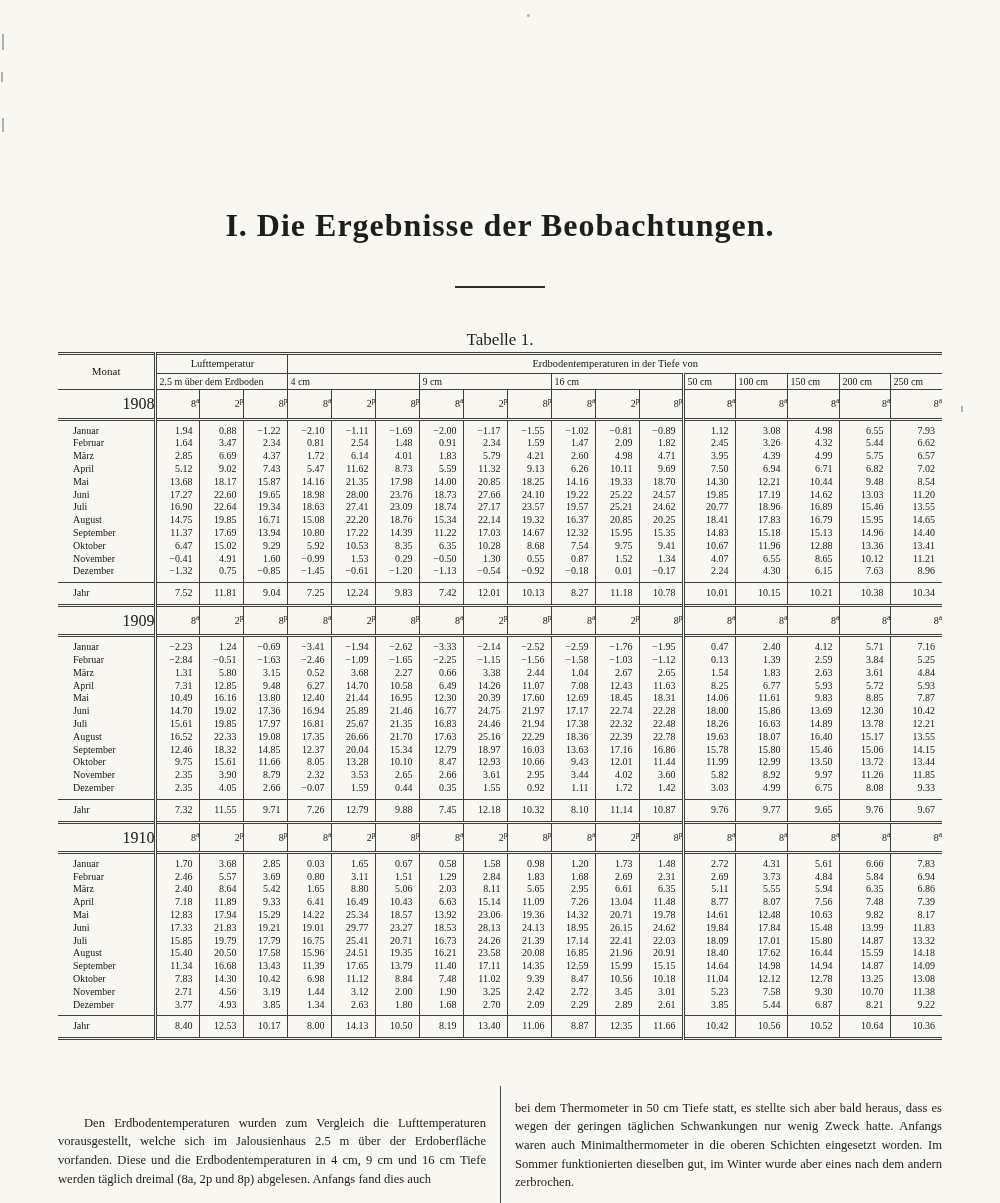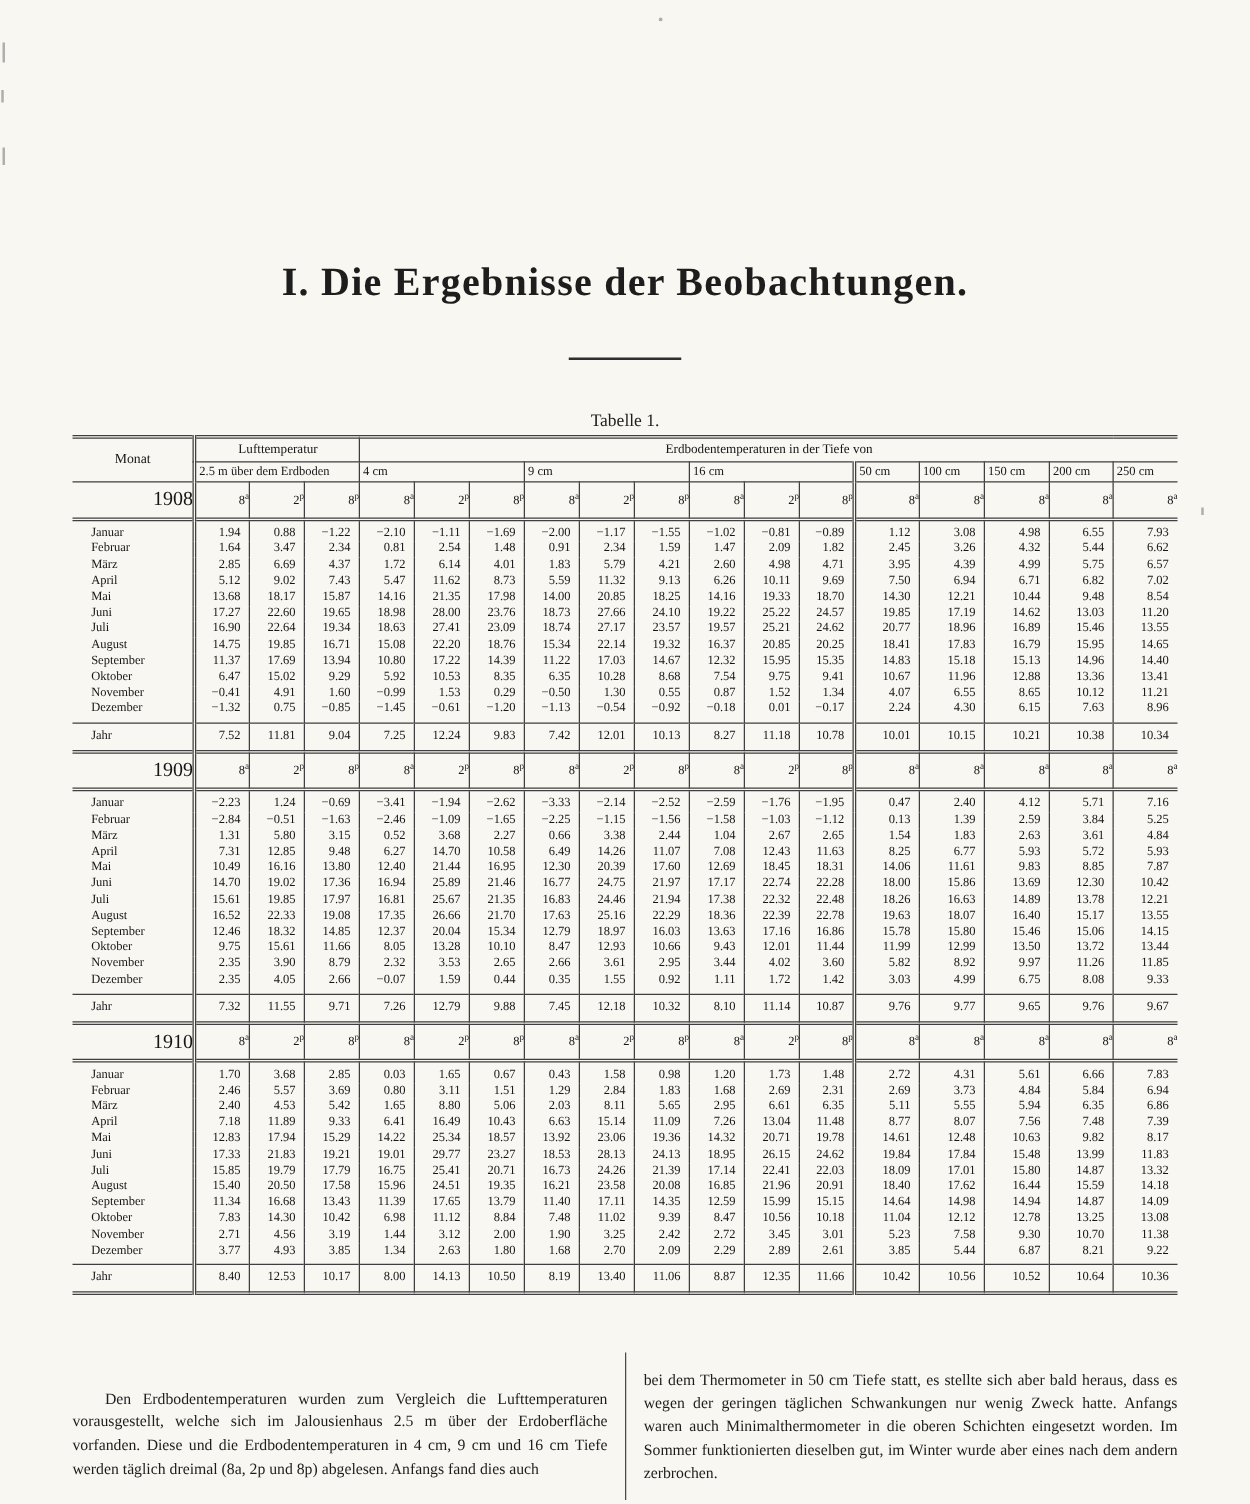--- a/index.html
+++ b/index.html
@@ -8,21 +8,21 @@
     background:#f8f7f2;color:#1d1d1d;
     font-family:"Liberation Serif", serif;
   }
   .scan-mark{position:absolute;background:rgba(40,40,40,.35);}
   .page-title{padding-top:186px;text-align:center;font-size:32px;font-weight:700;letter-spacing:1px;}
   .title-rule{width:90px;border-top:2px solid #2e2e2e;margin:42px auto 0;}
   .intro{display:flex;width:884px;margin:26px auto 0;font-size:12.6px;line-height:1.5;}
   .intro-left{width:428px;padding-right:14px;display:flex;align-items:flex-end;text-align:justify;text-indent:16px;}
   .col-divider{width:1px;background:#4a4a4a;}
   .intro-right{flex:1;padding-left:14px;text-align:justify;}
-  .table-caption{text-align:center;font-size:14px;margin-top:16px;}
+  .table-caption{text-align:center;font-size:17px;margin-top:16px;}
 
   .tbl{width:884px;margin:2px auto 0;border-collapse:collapse;table-layout:fixed;
        font-size:10px;line-height:1.08;color:#161616;border-top:3px double #3f3f3f;}
   .tbl th,.tbl td{font-weight:400;text-align:right;padding:1px 7px 1px 0;
        border-right:1px solid #3f3f3f;overflow:hidden;white-space:nowrap;}
   .tbl .dd{border-right:3px double #3f3f3f;}
   .tbl .last{border-right:none;}
   .monat-head{vertical-align:middle;text-align:center !important;font-size:11px;
        border-bottom:1px solid #3f3f3f;border-right:3px double #3f3f3f !important;padding:2px 0 !important;}
   .h1 th.gh{border-bottom:1px solid #3f3f3f;text-align:center;font-size:10.5px;padding:3px 2px;}
@@ -681,21 +681,21 @@
         <th class="th-time last">8<sup>a</sup></th>
       </tr>
       <tr class="month-row first">
         <td class="mname">Januar</td>
         <td class="num">1.70</td>
         <td class="num">3.68</td>
         <td class="num">2.85</td>
         <td class="num">0.03</td>
         <td class="num">1.65</td>
         <td class="num">0.67</td>
-        <td class="num">0.43</td>
+        <td class="num">0.58</td>
         <td class="num">1.58</td>
         <td class="num">0.98</td>
         <td class="num">1.20</td>
         <td class="num">1.73</td>
         <td class="num dd">1.48</td>
         <td class="num">2.72</td>
         <td class="num">4.31</td>
         <td class="num">5.61</td>
         <td class="num">6.66</td>
         <td class="num last">7.83</td>
@@ -716,21 +716,21 @@
         <td class="num dd">2.31</td>
         <td class="num">2.69</td>
         <td class="num">3.73</td>
         <td class="num">4.84</td>
         <td class="num">5.84</td>
         <td class="num last">6.94</td>
       </tr>
       <tr class="month-row">
         <td class="mname">März</td>
         <td class="num">2.40</td>
-        <td class="num">4.53</td>
+        <td class="num">8.64</td>
         <td class="num">5.42</td>
         <td class="num">1.65</td>
         <td class="num">8.80</td>
         <td class="num">5.06</td>
         <td class="num">2.03</td>
         <td class="num">8.11</td>
         <td class="num">5.65</td>
         <td class="num">2.95</td>
         <td class="num">6.61</td>
         <td class="num dd">6.35</td>

